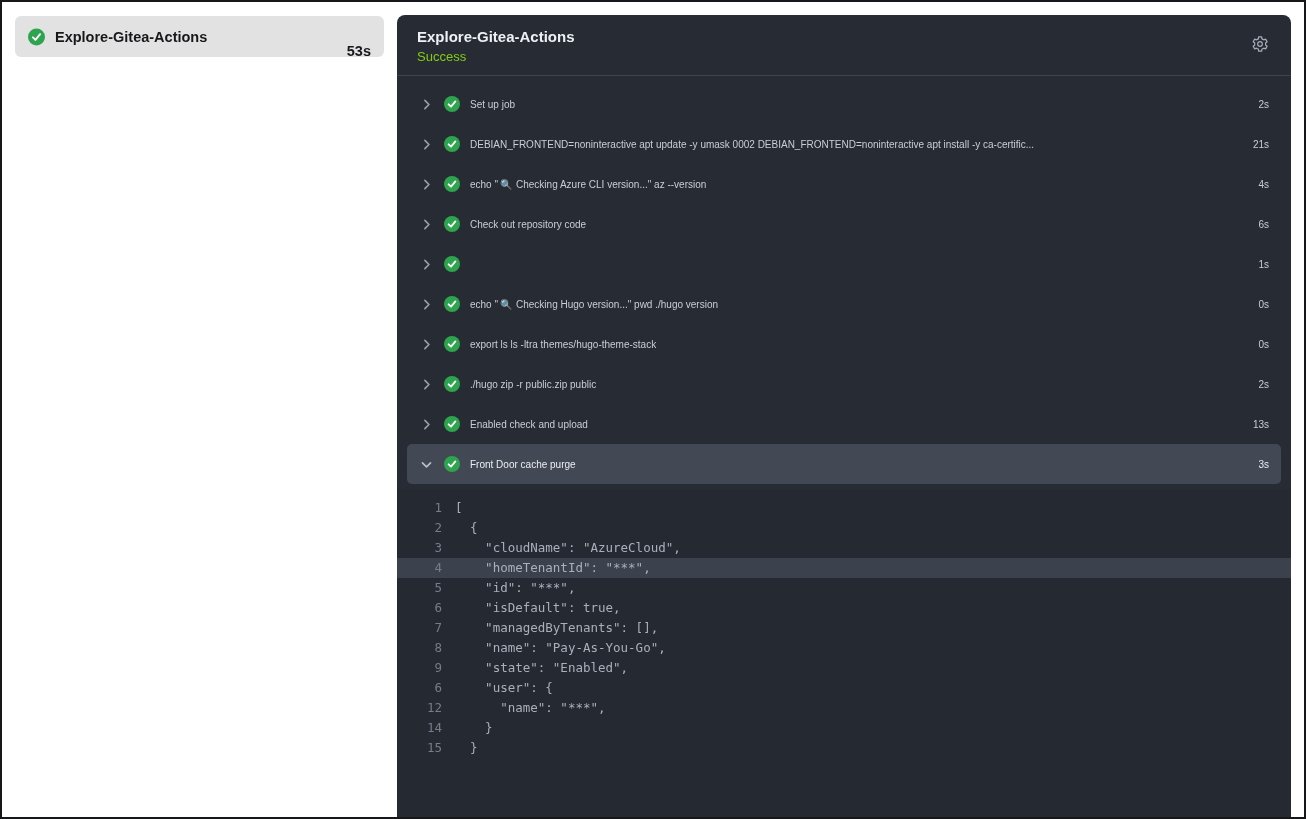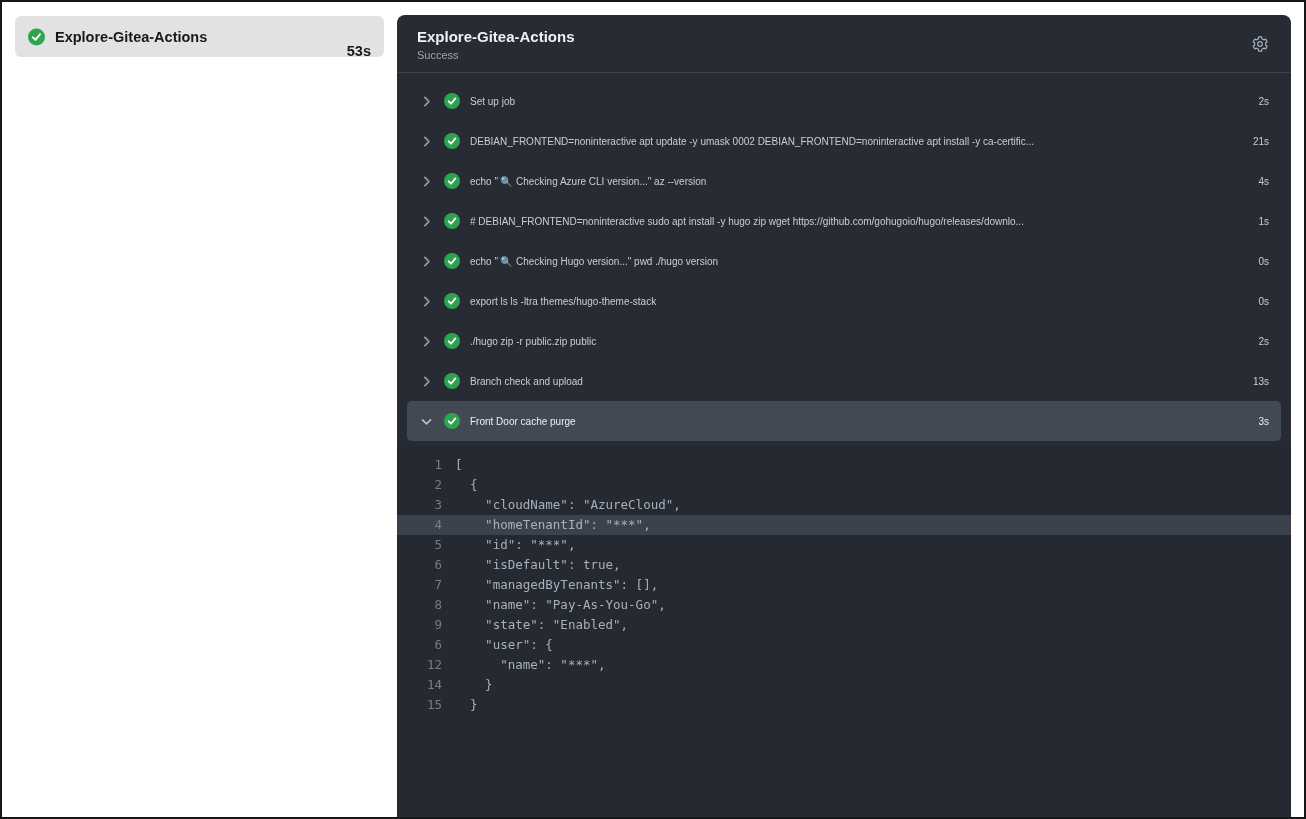--- a/index.html
+++ b/index.html
@@ -22,21 +22,21 @@
   .job-name { flex:1; font-size:14.5px; font-weight:bold; color:#17181a; white-space:nowrap; overflow:hidden; }
   .job-duration { font-size:14.5px; font-weight:bold; color:#17181a;margin-top:29px; }
   
   .panel {
     position:absolute; left:395px; top:13px; right:13px; bottom:0;
     background:#262b34; border-radius:8px 8px 0 0;
     display:flex; flex-direction:column; overflow:hidden;
   }
   .panel-header { position:relative; padding:13px 20px 11px; border-bottom:1px solid #3d434d; flex-shrink:0; }
   .panel-title { font-size:15px; font-weight:bold; color:#eef1f4; }
-  .panel-status { font-size:11px; color:#a3a3a3; margin-top:4px; }
+  .panel-status { font-size:13px; color:#84cc16; margin-top:4px; }
   .gear-btn { position:absolute; right:18px; top:18px; width:26px; height:26px; display:flex; align-items:center; justify-content:center; cursor:pointer; }
   
   .steps { padding:8px 10px 0; flex-shrink:0; }
   .step {
     display:flex; align-items:center; gap:10px;
     height:40px; padding:0 12px; border-radius:5px;
     color:#c9ced6; font-size:10px; cursor:pointer; white-space:nowrap;
   }
   .step-name { overflow:hidden; text-overflow:clip; flex:0 1 auto; }
   .step-duration { margin-left:auto; flex-shrink:0; padding-left:12px; }
@@ -136,21 +136,35 @@
           <svg width="13" height="13" viewBox="0 0 16 16">
             <path d="M6 3l5 5-5 5" stroke="#9aa1ab" stroke-width="2" fill="none" stroke-linecap="round" stroke-linejoin="round"></path>
           </svg>
         </span>
         <span class="check">
           <svg width="16" height="16" viewBox="0 0 16 16">
             <circle cx="8" cy="8" r="8" fill="#2ea44f"></circle>
             <path d="M4.6 8.3 L7 10.6 L11.4 5.4" stroke="#ffffff" stroke-width="1.8" fill="none" stroke-linecap="round" stroke-linejoin="round"></path>
           </svg>
         </span>
-        <span class="step-name"># DEBIAN_FRONTEND=noninteractive sudo apt install -y hugo zip wget https://github.com/gohugoio/hugo/releases/downlo...</span>
+        <span class="step-name">Check out repository code</span>
+        <span class="step-duration">6s</span>
+      </div>
+      <div class="step">
+        <span class="chev">
+          <svg width="13" height="13" viewBox="0 0 16 16">
+            <path d="M6 3l5 5-5 5" stroke="#9aa1ab" stroke-width="2" fill="none" stroke-linecap="round" stroke-linejoin="round"></path>
+          </svg>
+        </span>
+        <span class="check">
+          <svg width="16" height="16" viewBox="0 0 16 16">
+            <circle cx="8" cy="8" r="8" fill="#2ea44f"></circle>
+            <path d="M4.6 8.3 L7 10.6 L11.4 5.4" stroke="#ffffff" stroke-width="1.8" fill="none" stroke-linecap="round" stroke-linejoin="round"></path>
+          </svg>
+        </span>
         <span class="step-duration">1s</span>
       </div>
       <div class="step">
         <span class="chev">
           <svg width="13" height="13" viewBox="0 0 16 16">
             <path d="M6 3l5 5-5 5" stroke="#9aa1ab" stroke-width="2" fill="none" stroke-linecap="round" stroke-linejoin="round"></path>
           </svg>
         </span>
         <span class="check">
           <svg width="16" height="16" viewBox="0 0 16 16">
@@ -196,21 +210,21 @@
           <svg width="13" height="13" viewBox="0 0 16 16">
             <path d="M6 3l5 5-5 5" stroke="#9aa1ab" stroke-width="2" fill="none" stroke-linecap="round" stroke-linejoin="round"></path>
           </svg>
         </span>
         <span class="check">
           <svg width="16" height="16" viewBox="0 0 16 16">
             <circle cx="8" cy="8" r="8" fill="#2ea44f"></circle>
             <path d="M4.6 8.3 L7 10.6 L11.4 5.4" stroke="#ffffff" stroke-width="1.8" fill="none" stroke-linecap="round" stroke-linejoin="round"></path>
           </svg>
         </span>
-        <span class="step-name">Branch check and upload</span>
+        <span class="step-name">Enabled check and upload</span>
         <span class="step-duration">13s</span>
       </div>
       <div class="step expanded">
         <span class="chev">
           <svg width="13" height="13" viewBox="0 0 16 16">
             <path d="M3 6l5 5 5-5" stroke="#b9bfc8" stroke-width="2" fill="none" stroke-linecap="round" stroke-linejoin="round"></path>
           </svg>
         </span>
         <span class="check">
           <svg width="16" height="16" viewBox="0 0 16 16">

